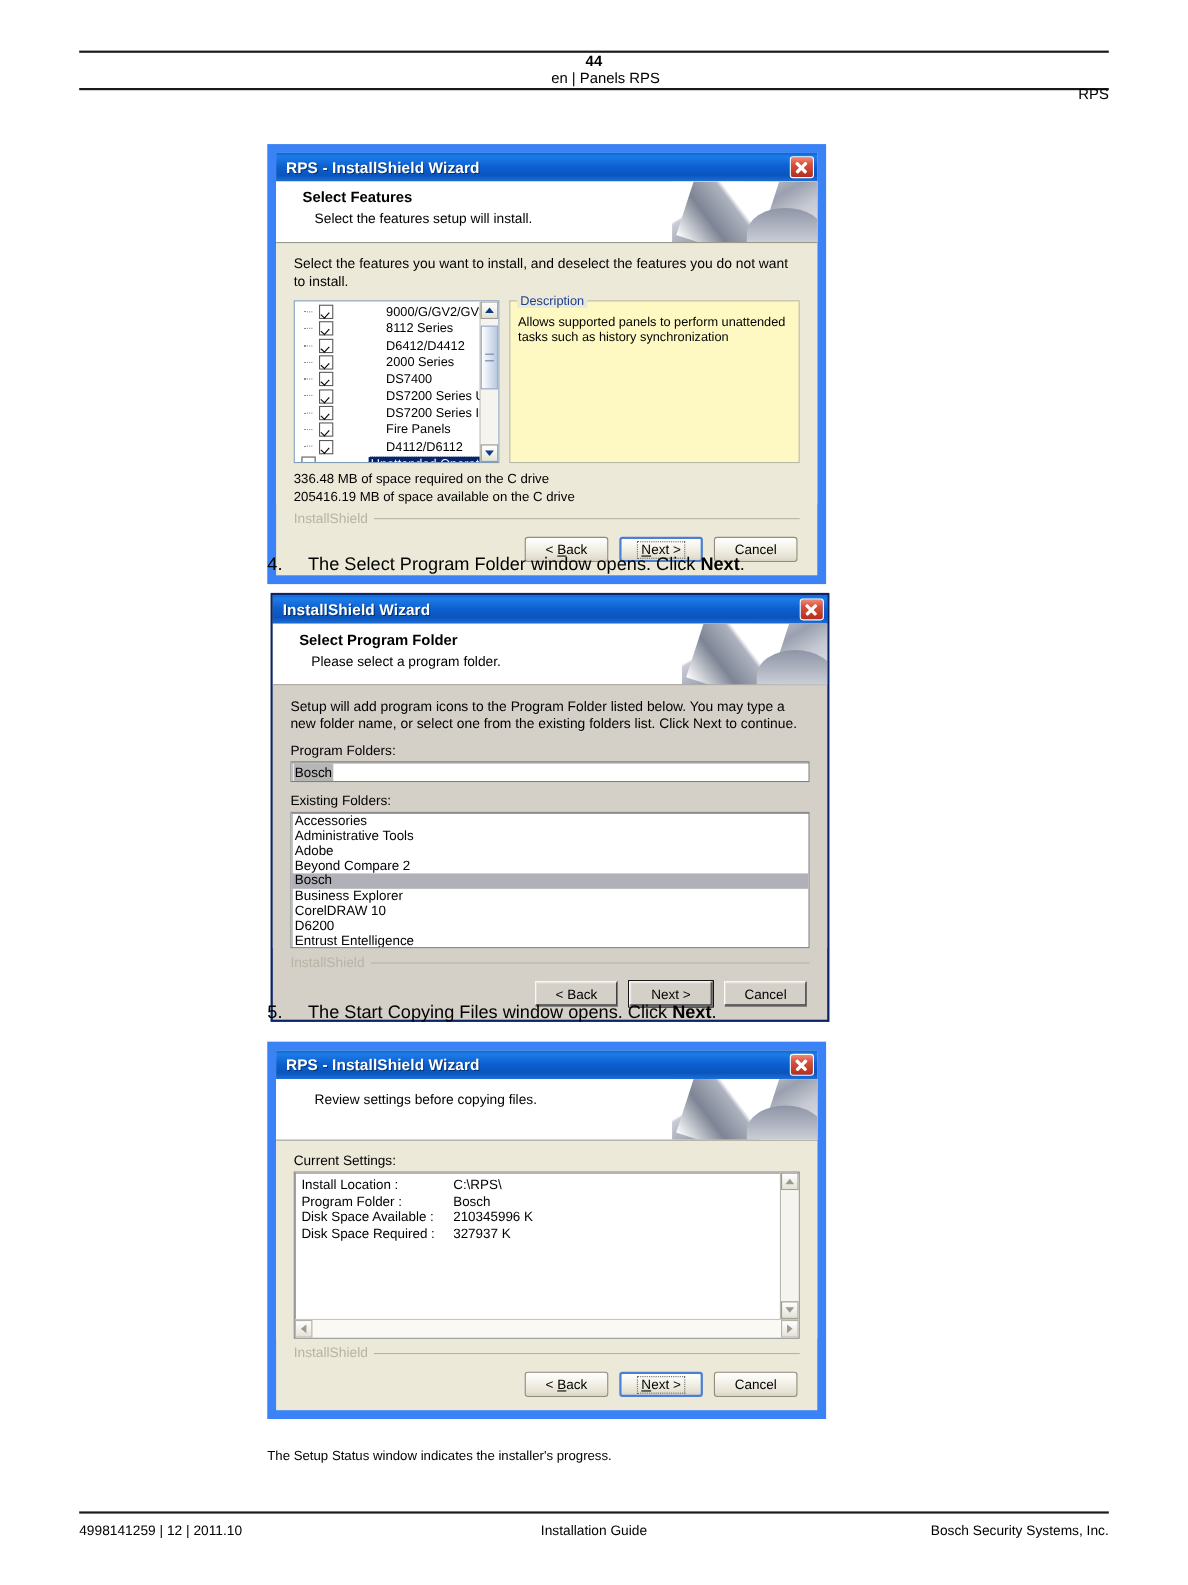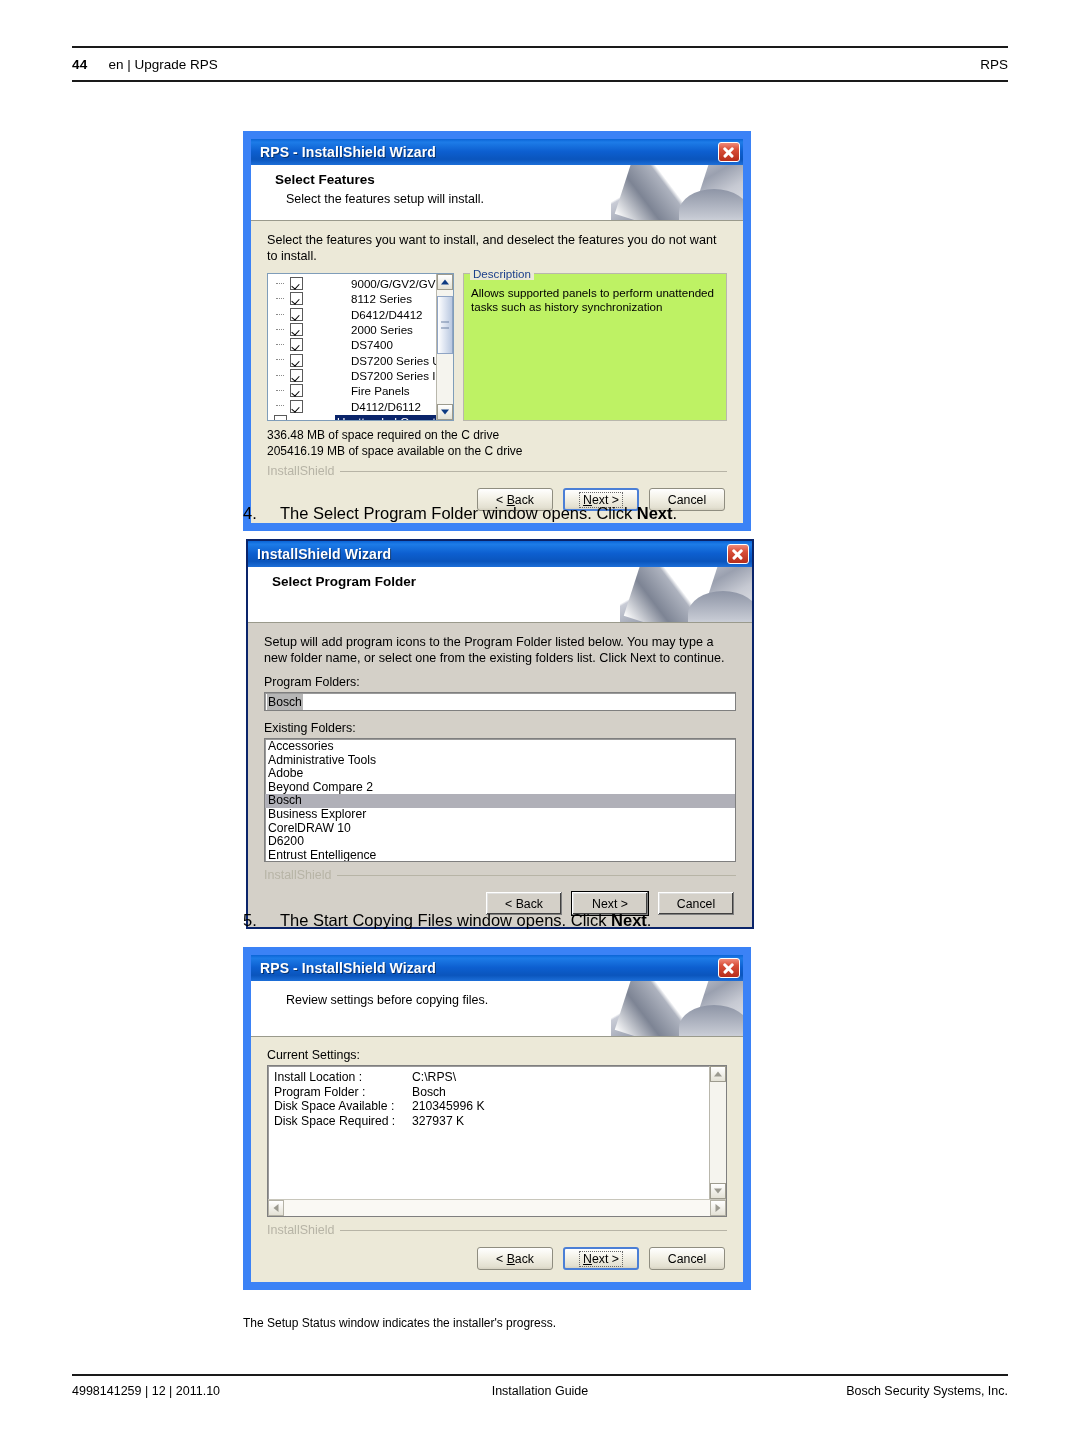--- a/index.html
+++ b/index.html
@@ -21,20 +21,21 @@
   .page-header {
     position: absolute;
     left: 72px;
     top: 46px;
     width: 936px;
     border-top: 2px solid #1a1a1a;
     border-bottom: 2px solid #1a1a1a;
     height: 32px;
     display: flex;
     align-items: center;
+    flex-direction: column;
   }
   .ph-page-no {
     font-size: 13.5px;
     font-weight: bold;
     letter-spacing: .2px;
   }
   .ph-section {
     font-size: 13.5px;
     margin-left: 21px;
   }
@@ -287,21 +288,21 @@
   }
 
   
   .desc-box {
     flex: 1;
     height: 148px;
     border: 1px solid #b9b7ac;
     box-sizing: border-box;
     position: relative;
     padding: 12px 6px 0 7px;
-    background: #bef264;
+    background: #fef9c3;
   }
   .desc-legend {
     position: absolute;
     top: -7px; left: 6px;
     background: #ece9d8;
     padding: 0 3px;
     font-size: 11.6px;
     color: #1b3f8b;
   }
   .desc-text {
@@ -461,21 +462,21 @@
   }
   .hs-btn.left .arr { border-right: 5px solid #9b9a90; }
   .hs-btn.right .arr { border-left: 5px solid #9b9a90; }
   .hs-track { flex: 1; background: #faf9f4; }
 </style>
 </head>
 <body>
 
 <div class="page-header">
   <span class="ph-page-no">44</span>
-  <span class="ph-section">en | Upgrade RPS</span>
+  <span class="ph-section">en | Panels RPS</span>
   <span class="ph-right">RPS</span>
 </div>
 
 <div class="dlg" style="left:243px; top:131px;">
   <div class="titlebar">
     <span class="tb-text">RPS - InstallShield Wizard</span>
     <div class="tb-close"></div>
   </div>
 
   <div class="banner">
@@ -587,20 +588,21 @@
 </div>
 
 <div class="dlg classic" style="left:246px; top:539px;">
   <div class="titlebar">
     <span class="tb-text">InstallShield Wizard</span>
     <div class="tb-close"></div>
   </div>
 
   <div class="banner">
     <div class="banner-title">Select Program Folder</div>
+    <div class="banner-sub">Please select a program folder.</div>
     <div class="banner-art"></div>
   </div>
 
   <div class="dlg-body">
     <div class="intro">Setup will add program icons to the Program Folder listed below.  You may type a new folder name, or select one from the existing folders list.  Click Next to continue.</div>
 
     <div class="field-label">Program Folders:</div>
     <div class="text-field">
       <span class="sel">Bosch</span>
     </div>

